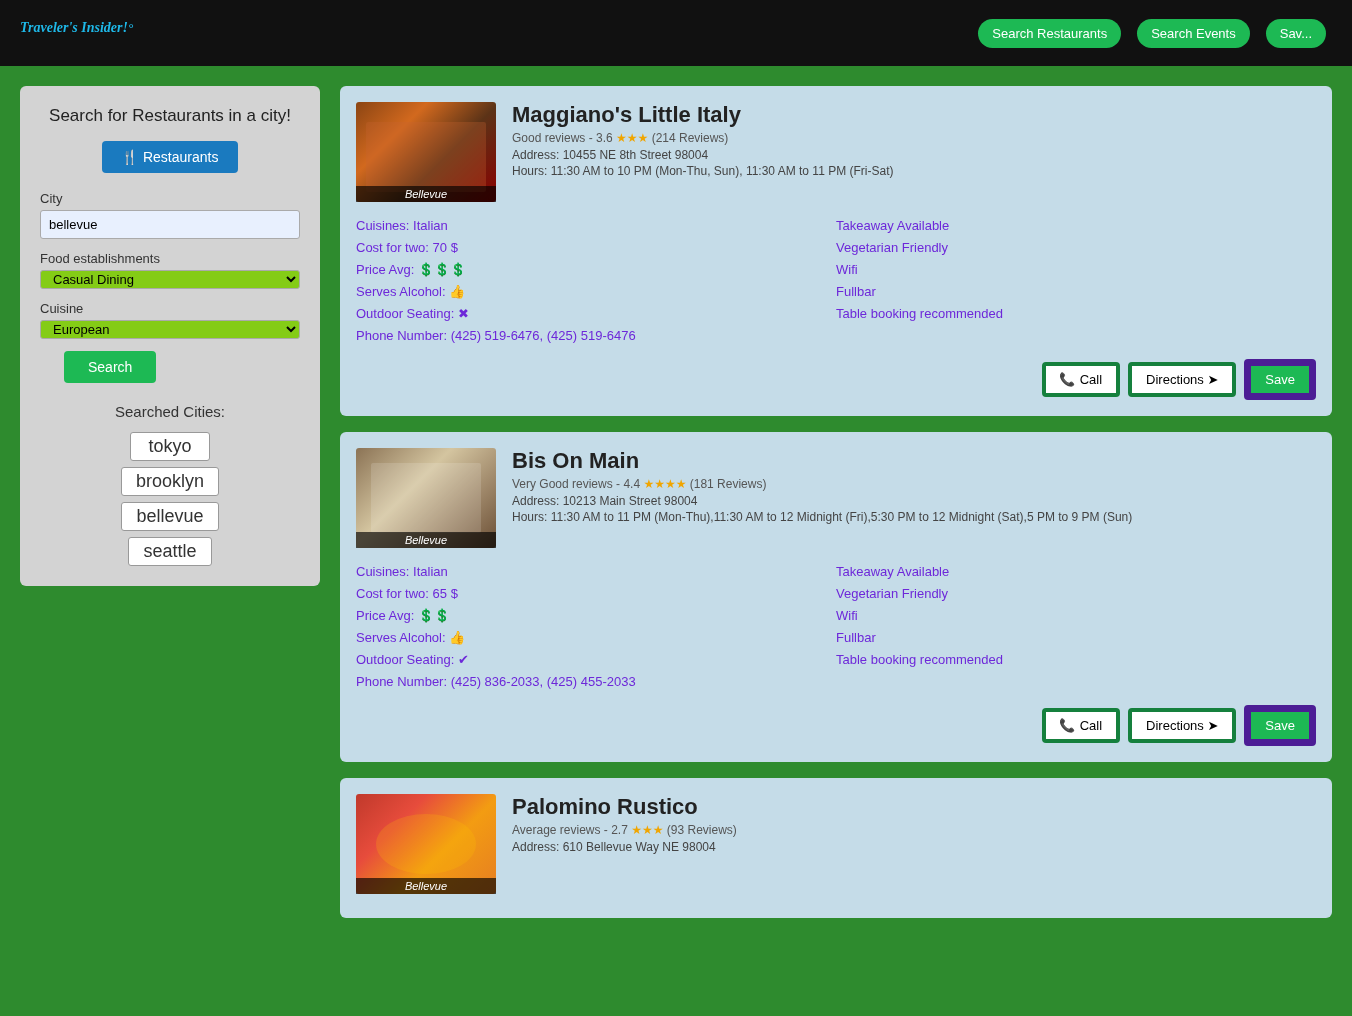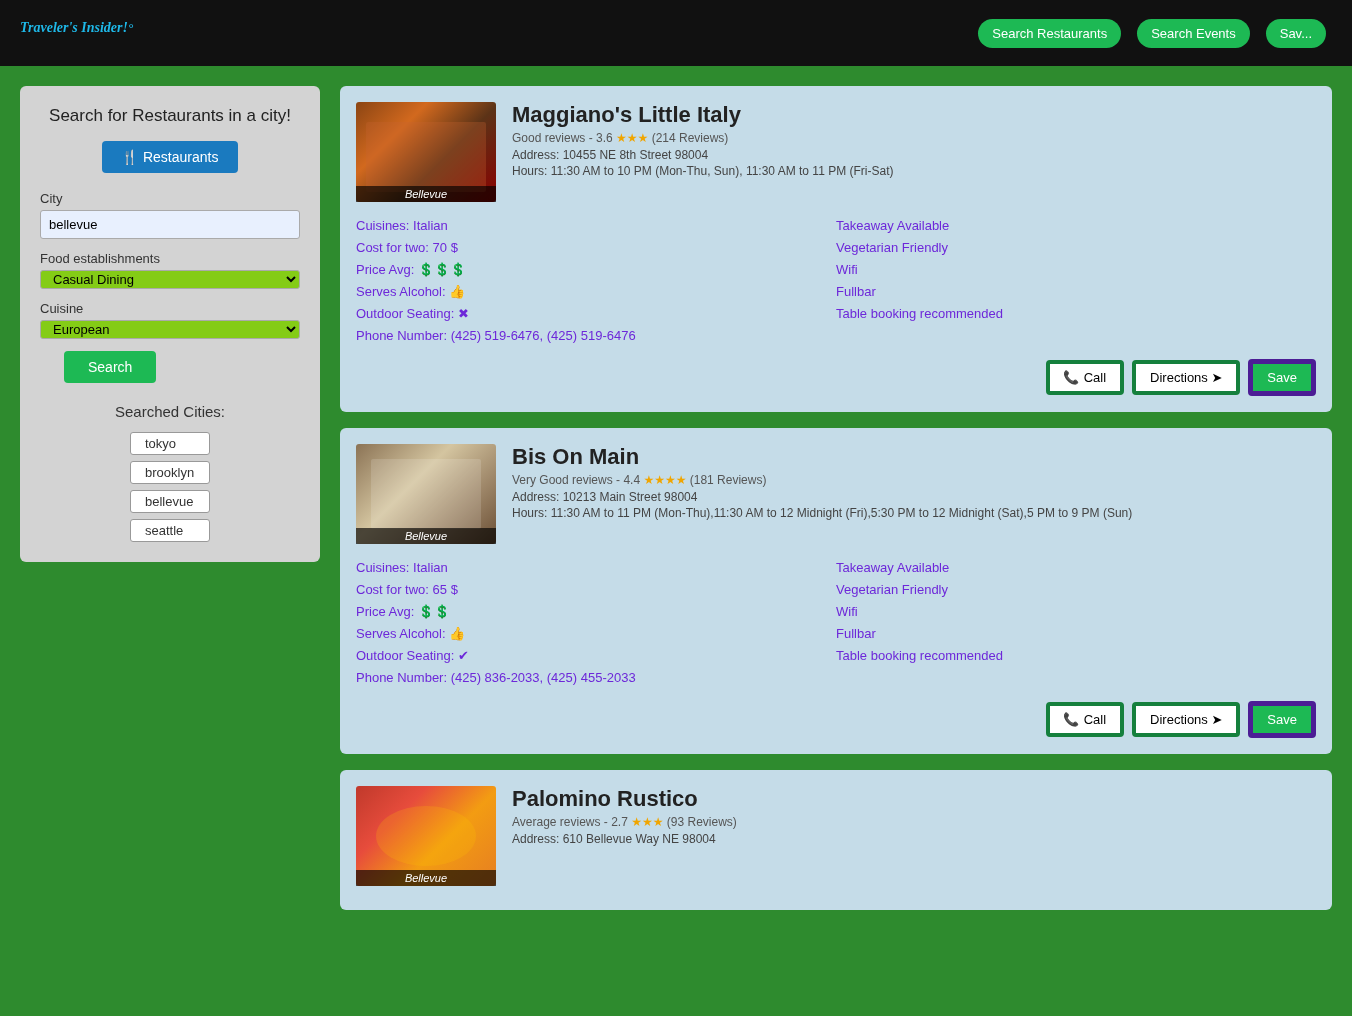--- a/index.html
+++ b/index.html
@@ -121,25 +121,25 @@
       display: flex;
       flex-direction: column;
       align-items: center;
       gap: 6px;
     }
     .city-tag {
       border: 1px solid #999;
       background: white;
       padding: 3px 14px;
       border-radius: 3px;
-      font-size: 13px;
+      font-size: 18px;
       color: #333;
       cursor: pointer;
       min-width: 80px;
-      text-align: left;
+      text-align: center;
     }
 
     
     .right-panel {
       flex: 1;
       display: flex;
       flex-direction: column;
       gap: 16px;
     }
 
@@ -266,21 +266,21 @@
       border-radius: 4px;
       font-size: 13px;
       cursor: pointer;
       display: flex;
       align-items: center;
       gap: 5px;
     }
     .action-btn-save {
       background: #1db954;
       color: white;
-      border: 5px solid #4c1d95;
+      border: 7px solid #4c1d95;
     }
   </style>
 </head>
 <body>
 
 <header class="header">
   <div class="header-title">
     <span>Traveler's Insider!</span><span style="color:#1eb8e8;font-size:13px;vertical-align:super;">°</span>
   </div>
   <div class="header-buttons">

